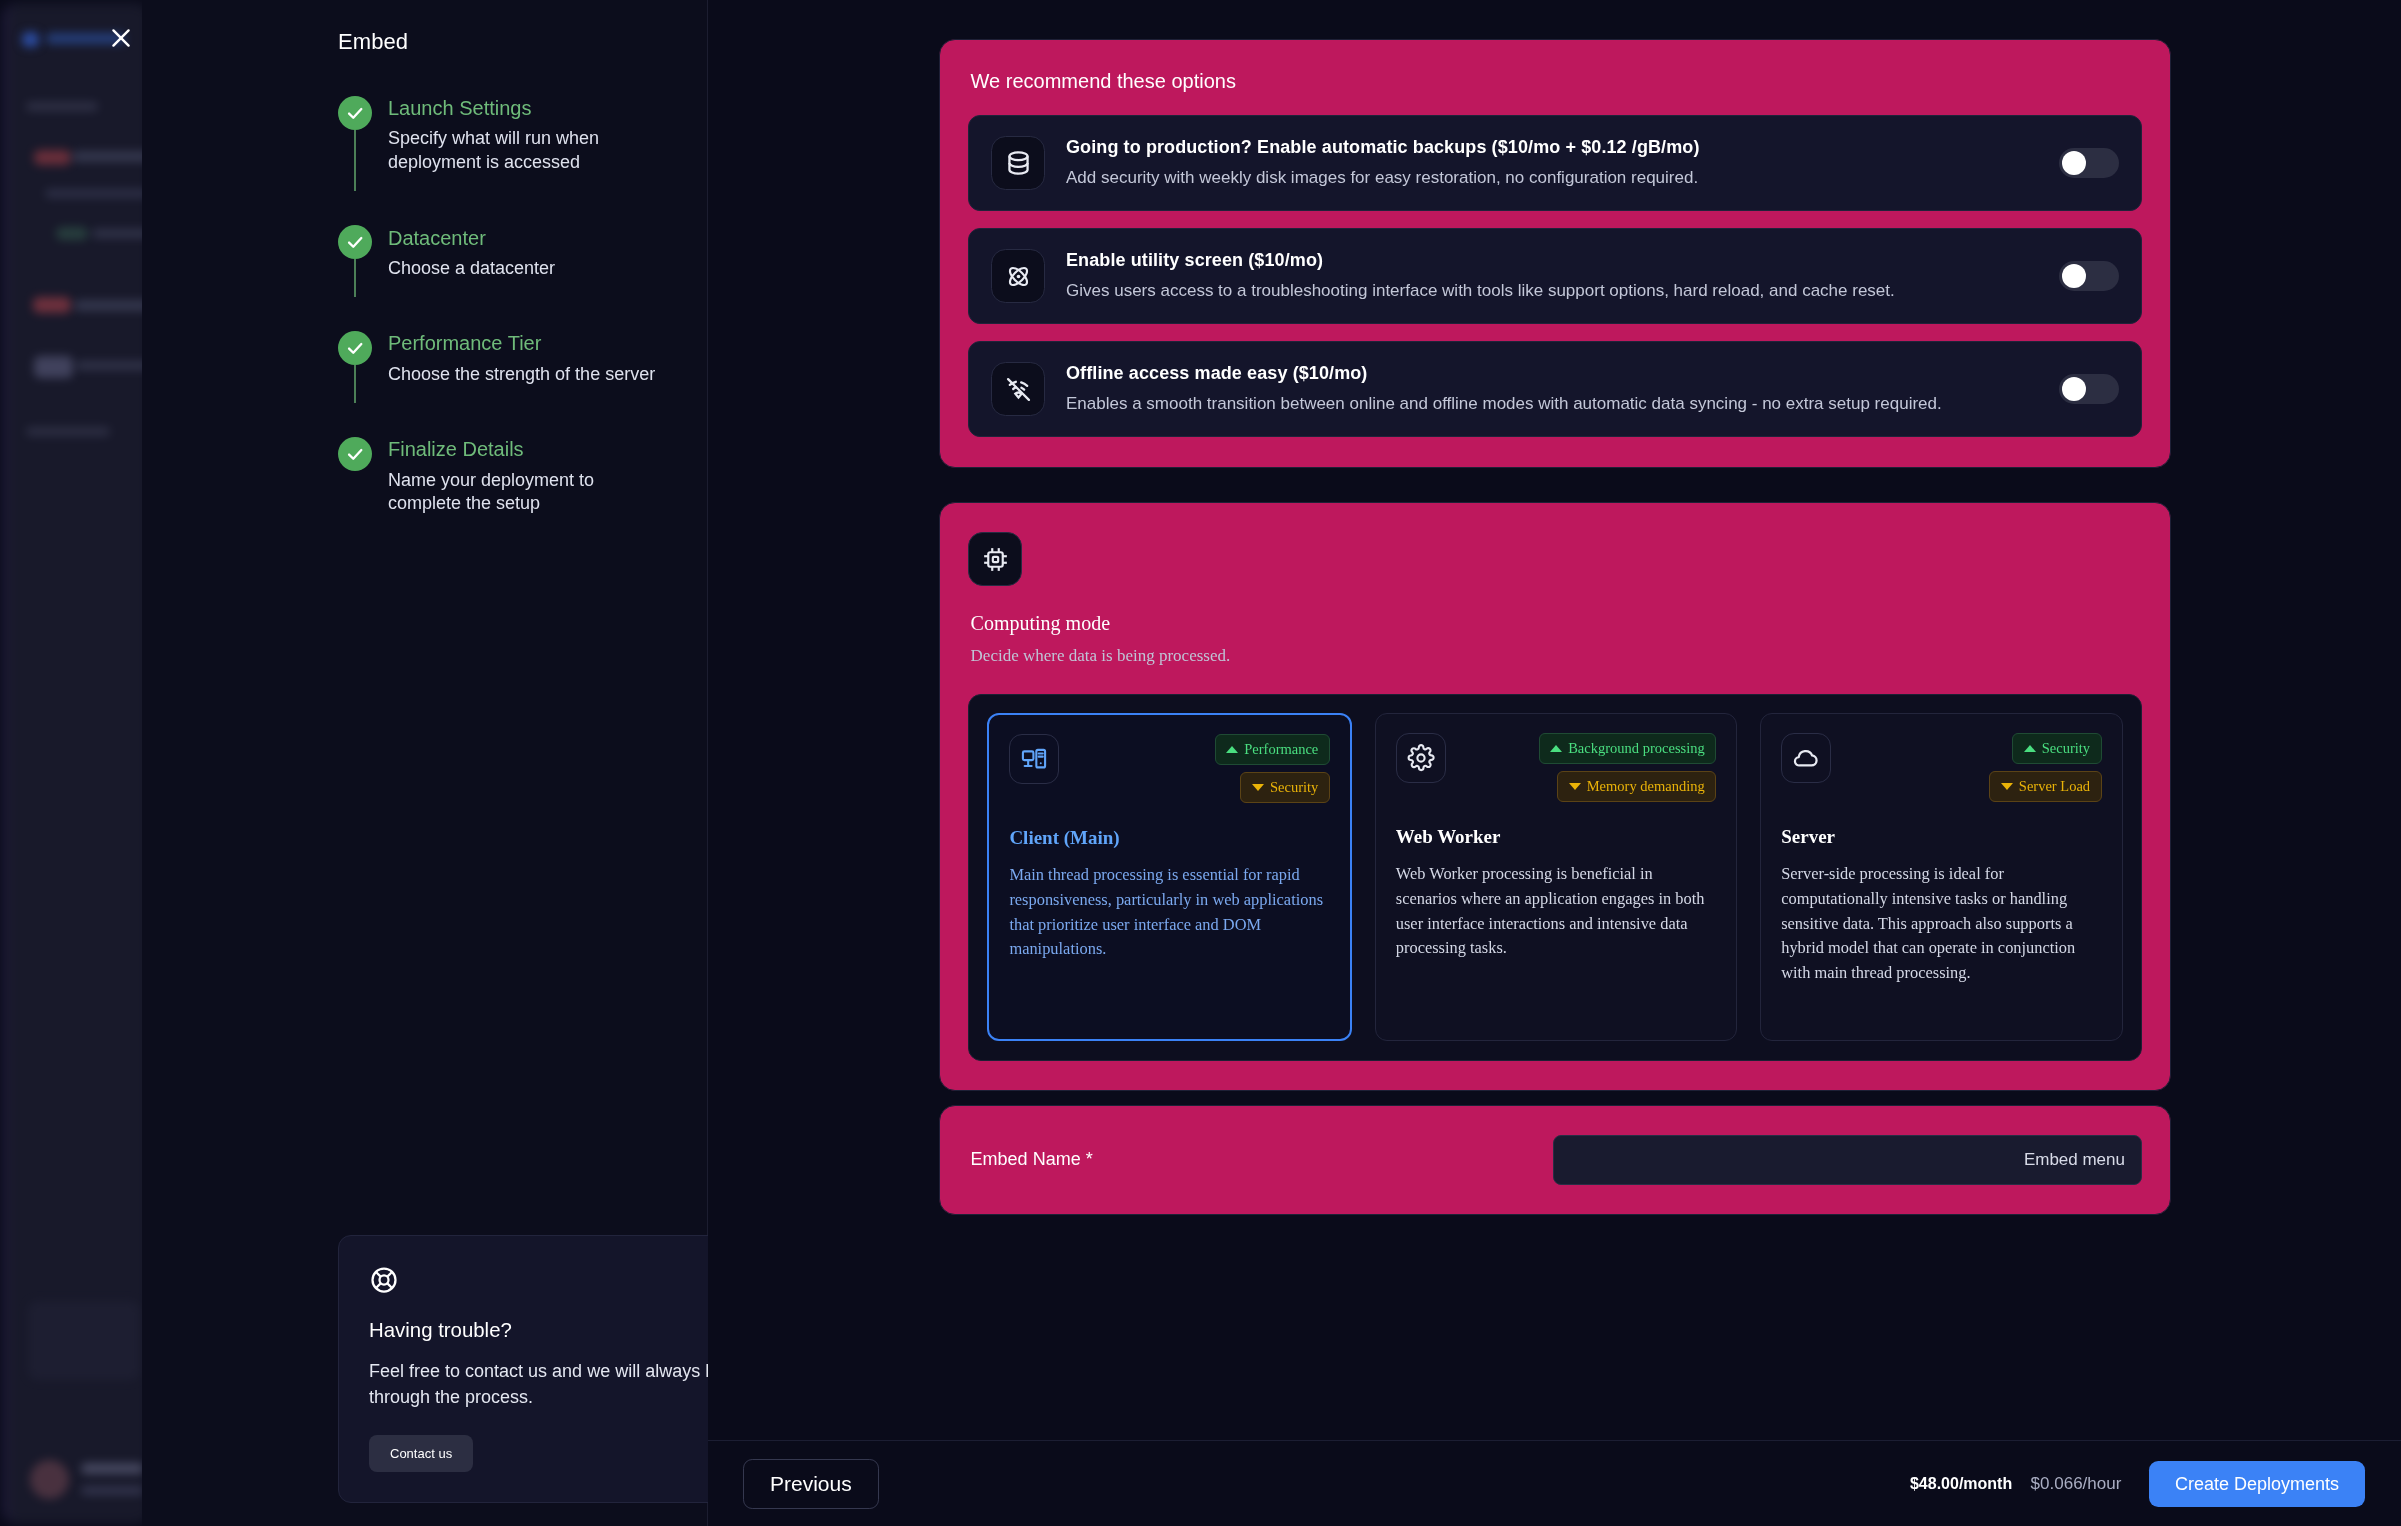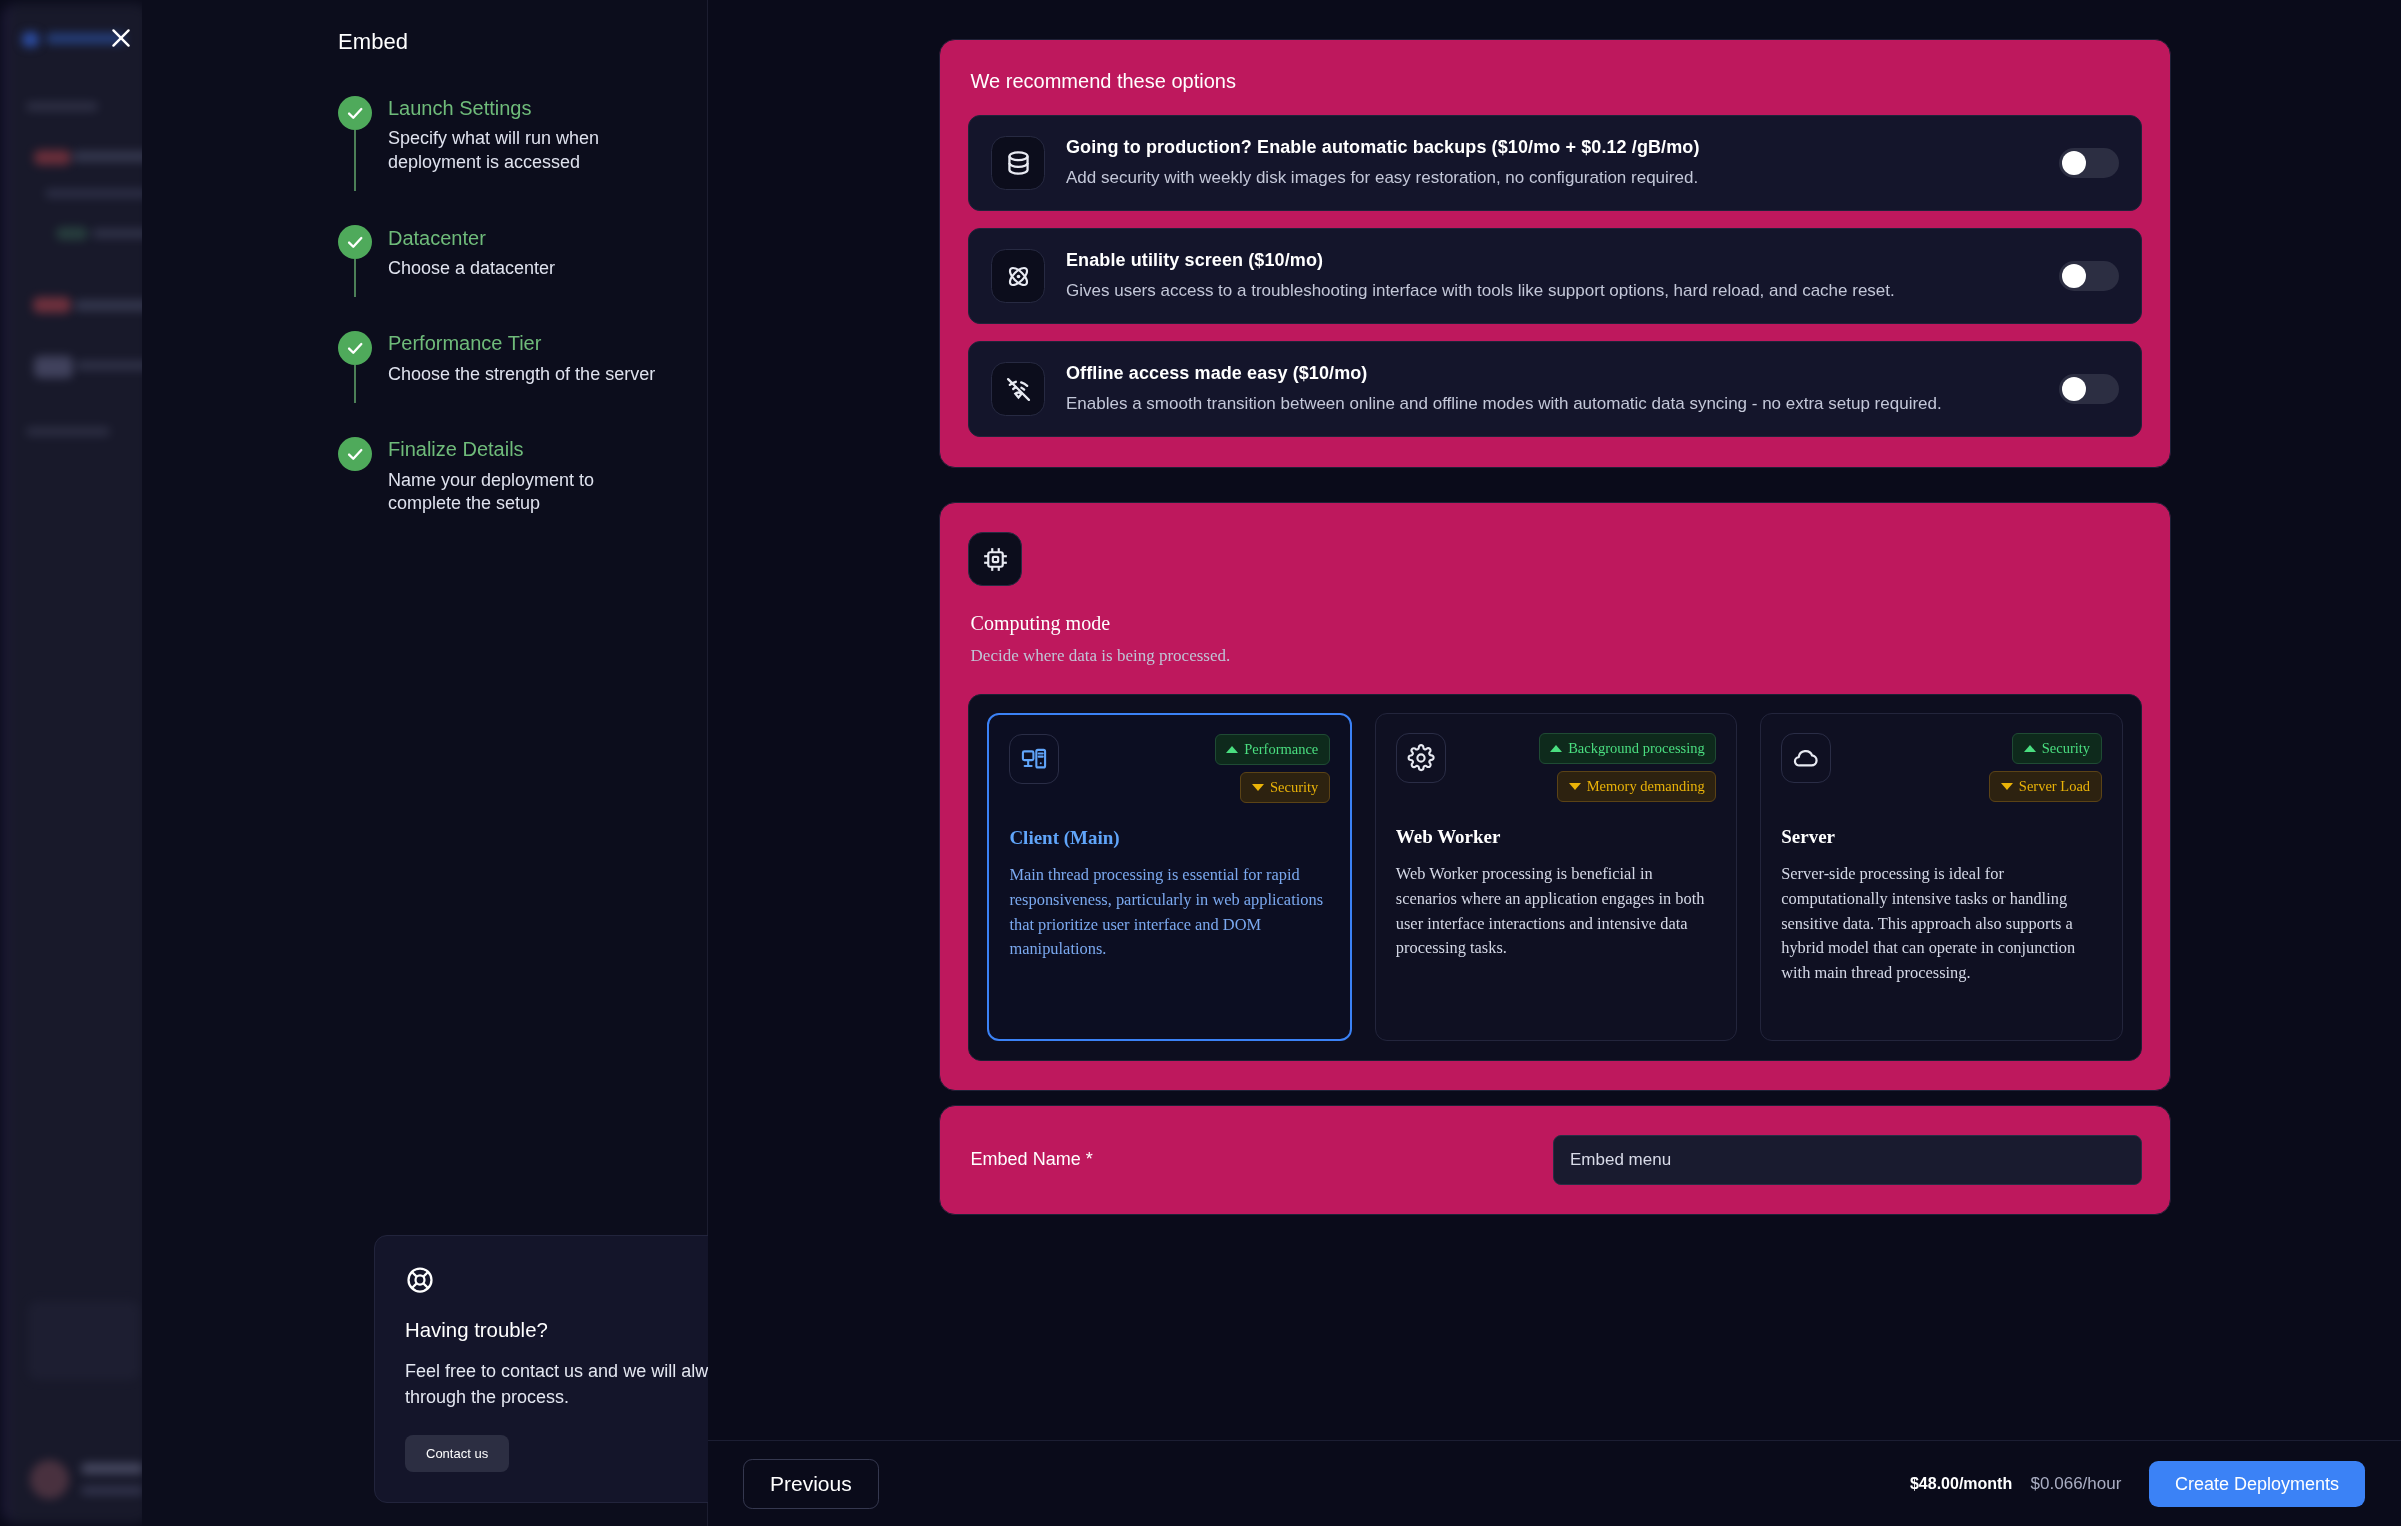--- a/index.html
+++ b/index.html
@@ -94,21 +94,20 @@
   .step-desc  { color: #dfe2ee; font-size: 18px; font-weight: 400; line-height: 1.3; }
 
   
   #help-card {
     position: absolute; left: 196px; bottom: 24px;
     width: 470px;
     background: #14152a;
     border: 0.7px solid #22243c;
     border-radius: 13px;
     padding: 29px 30px 30px 30px;
-    margin-left: 36px;
   }
   #help-icon { margin-bottom: 22px; }
   #help-icon svg { width: 30px; height: 30px; }
   #help-title { color: #ffffff; font-size: 20.4px; margin-bottom: 16px; }
   #help-body { color: #e4e7f1; font-size: 18px; line-height: 1.45; margin-bottom: 25px; }
   #contact-btn {
     display: inline-block;
     background: #2c2e42; color: #ffffff;
     border: none; border-radius: 8px;
     padding: 11px 21px; font-size: 13px;
@@ -225,20 +224,21 @@
   #embedname-label { color: #ffffff; font-size: 18px; flex: 0 0 585px; padding-left: 2.6px; }
   #embedname-input {
     flex: 1; height: 50px;
     background: #191b2f;
     border: 0.7px solid #2a2d45;
     border-radius: 8px;
     color: #ffffff; font-size: 17px;
     padding: 0 16px;
     font-family: inherit;
     outline: none;
+    text-align: right;
   }
   #embedname-input::placeholder { color: #d8dbe8; }
 
   
   #footer {
     height: 87px; min-height: 87px;
     border-top: 0.7px solid #1c1e33;
     background: #0a0b1a;
     display: flex; align-items: center;
     padding: 0 37px 0 35px;

